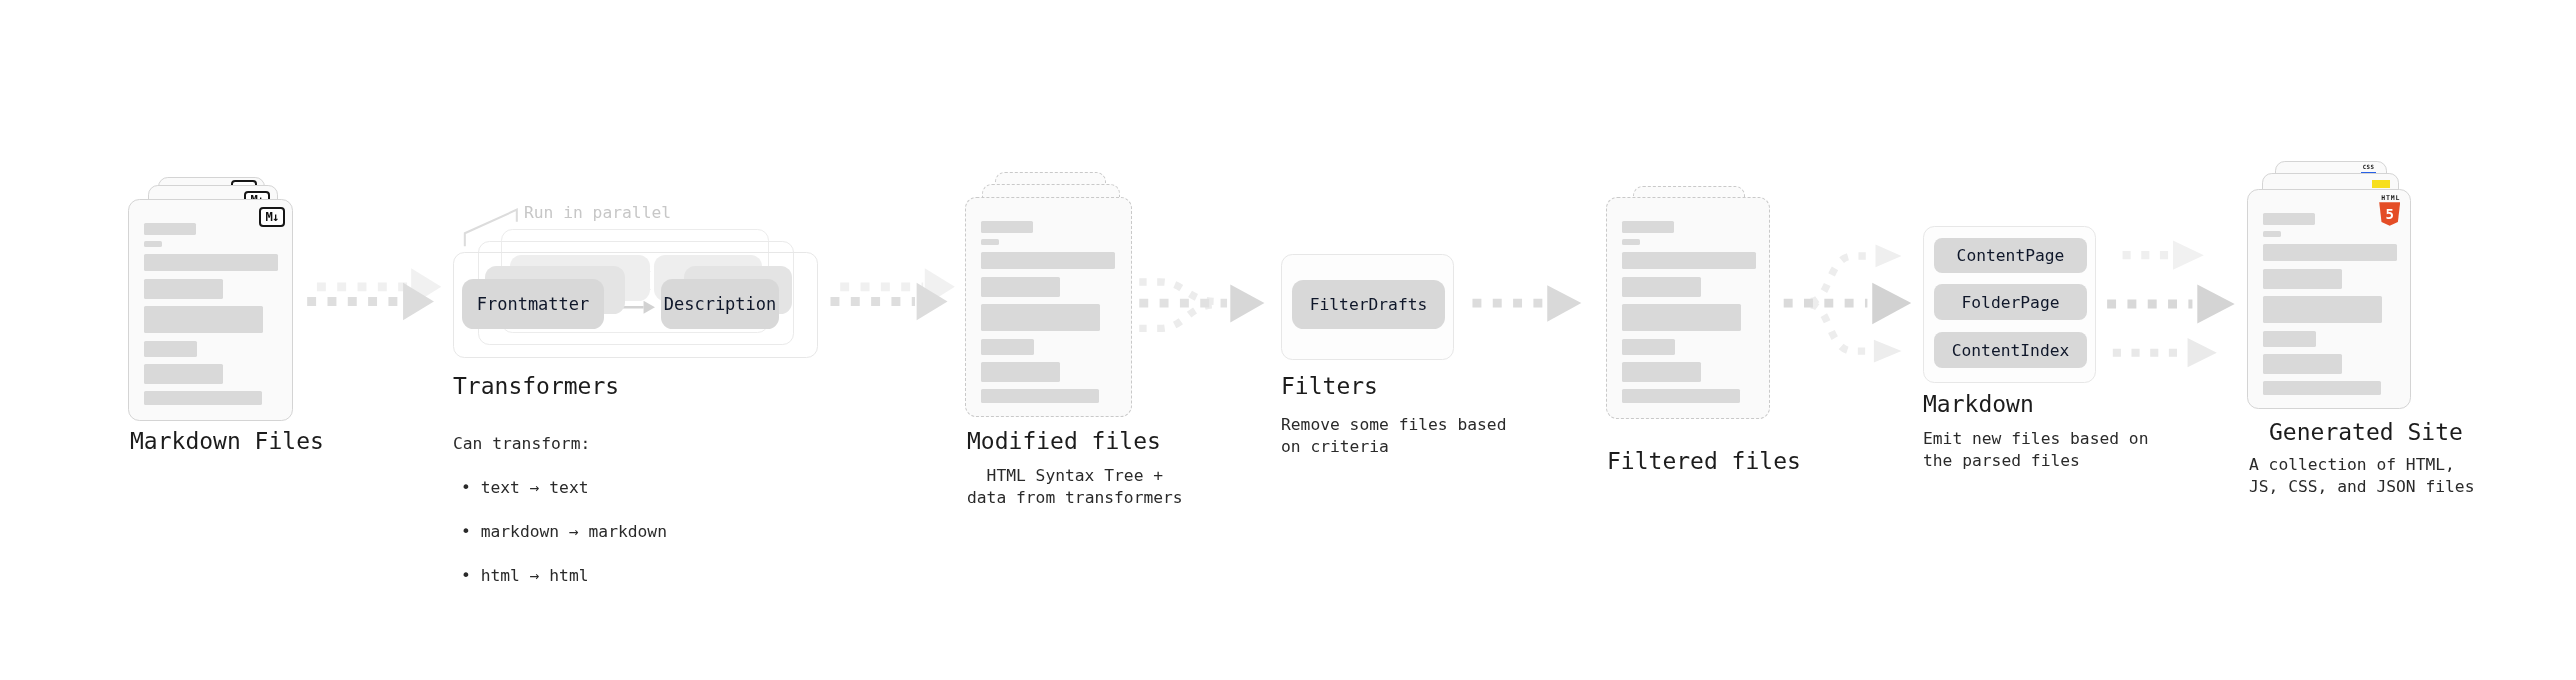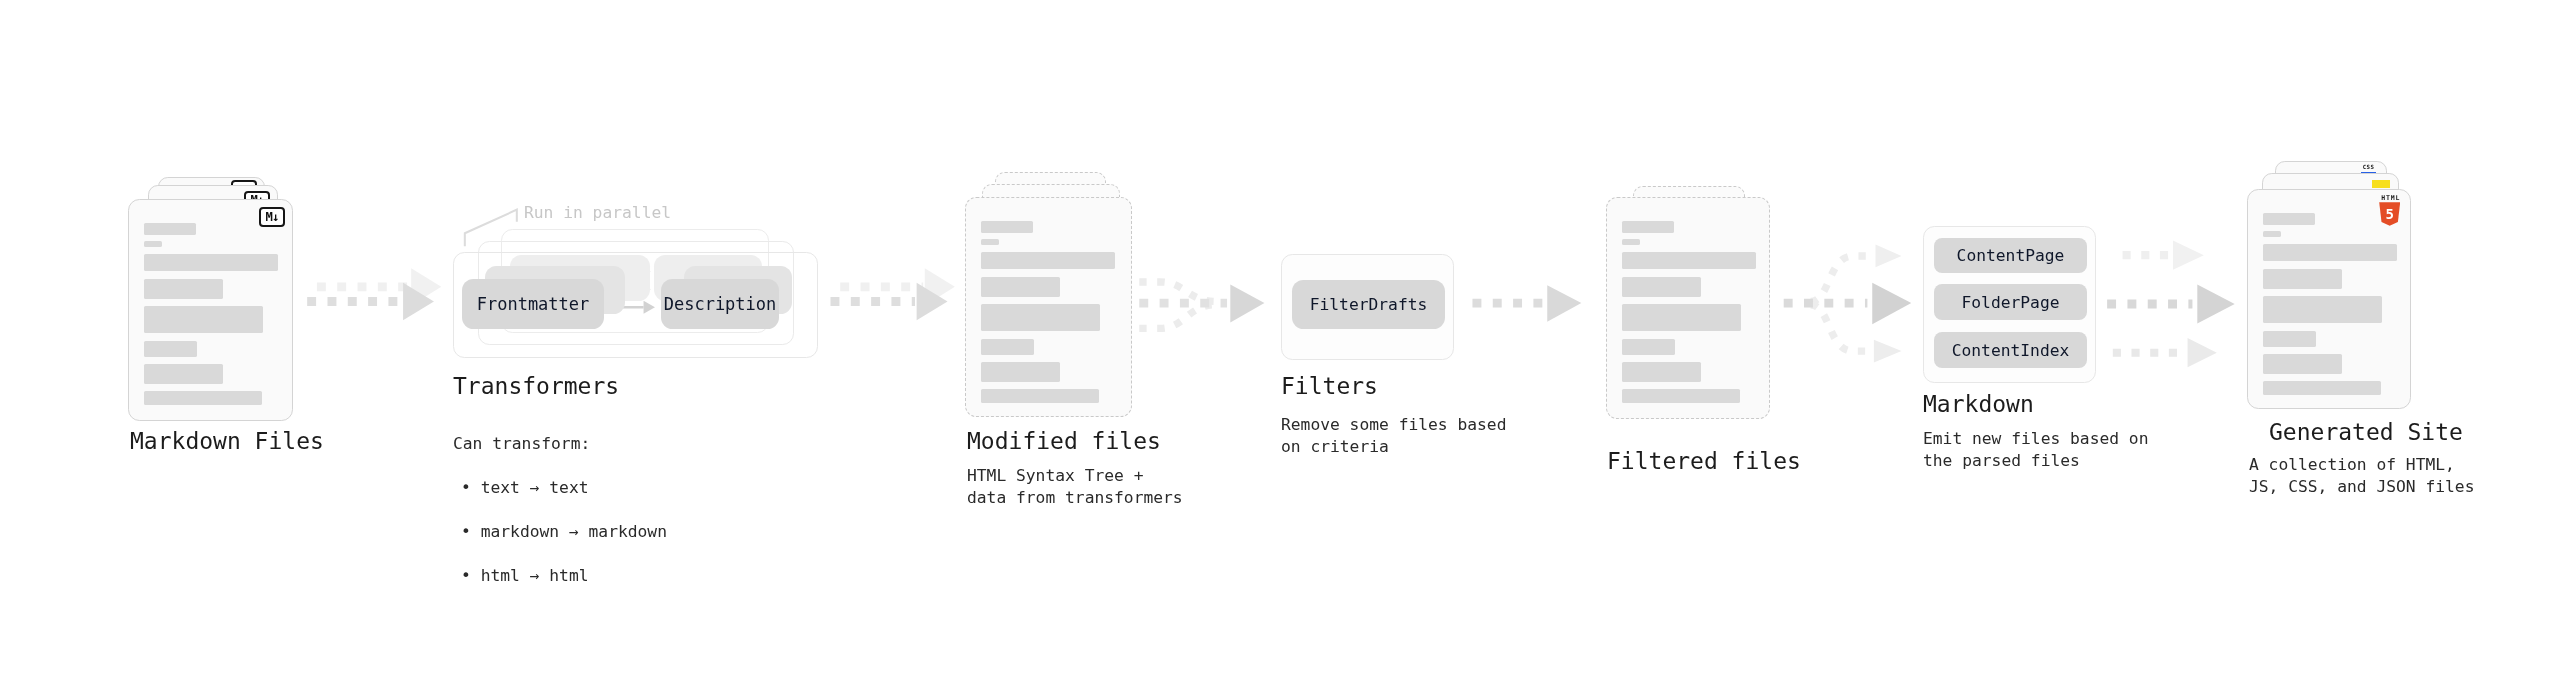--- a/index.html
+++ b/index.html
@@ -160,21 +160,21 @@
         <div class="sbar" style="top: 23px; width: 52px; height: 12.2px;"></div>
         <div class="sbar" style="top: 41px; width: 18px; height: 5.7px;"></div>
         <div class="sbar" style="top: 54px; width: 134px; height: 17px;"></div>
         <div class="sbar" style="top: 79px; width: 79px; height: 19.5px;"></div>
         <div class="sbar" style="top: 106px; width: 119px; height: 27px;"></div>
         <div class="sbar" style="top: 141px; width: 53px; height: 16.3px;"></div>
         <div class="sbar" style="top: 164px; width: 79px; height: 19.5px;"></div>
         <div class="sbar" style="top: 191px; width: 118px; height: 14px;"></div>
       </div>
     <div class="stage-title" style="left:967px;top:428px;">Modified files</div>
-    <div class="stage-desc" style="left:967px;top:465px;">HTML Syntax Tree +
+    <div class="stage-desc" style="left:967px;top:465px;text-align:center;">HTML Syntax Tree +
 data from transformers</div>
   </div>
 
   <div class="stage">
     <div class="cbox filled" style="left:1281px;top:254px;width:173px;height:106px;"></div>
     <div class="pill" style="left:1292px;top:280px;width:153px;height:49px;font-size:16.3px;">FilterDrafts</div>
     <div class="stage-title" style="left:1281px;top:373px;">Filters</div>
     <div class="stage-desc" style="left:1281px;top:414px;">Remove some files based
 on criteria</div>
   </div>

